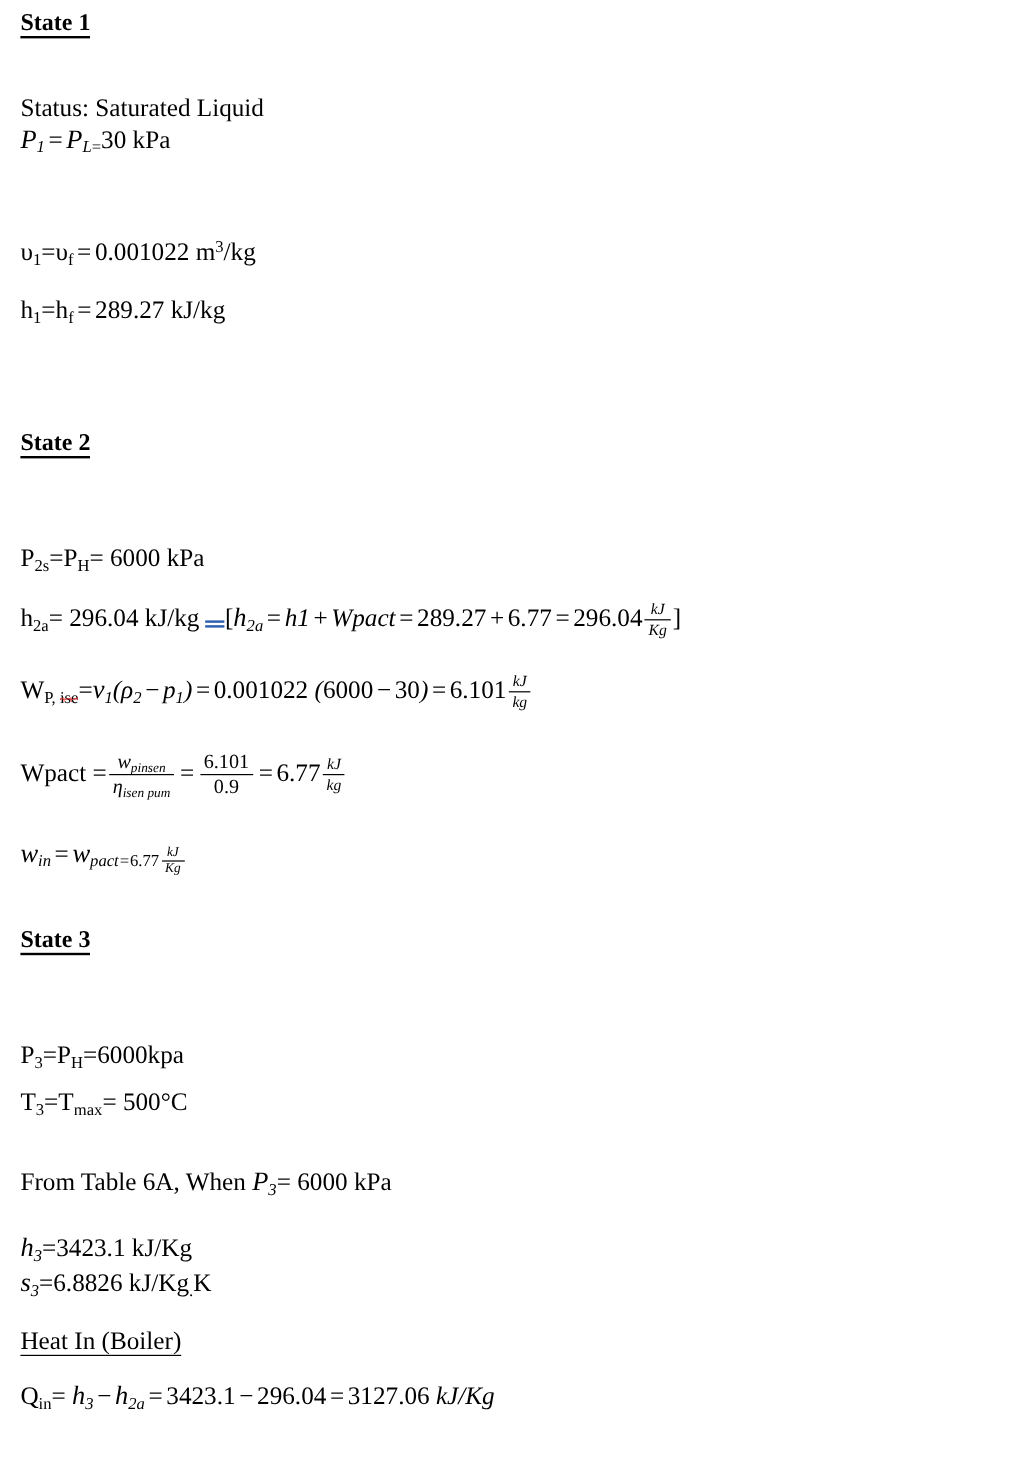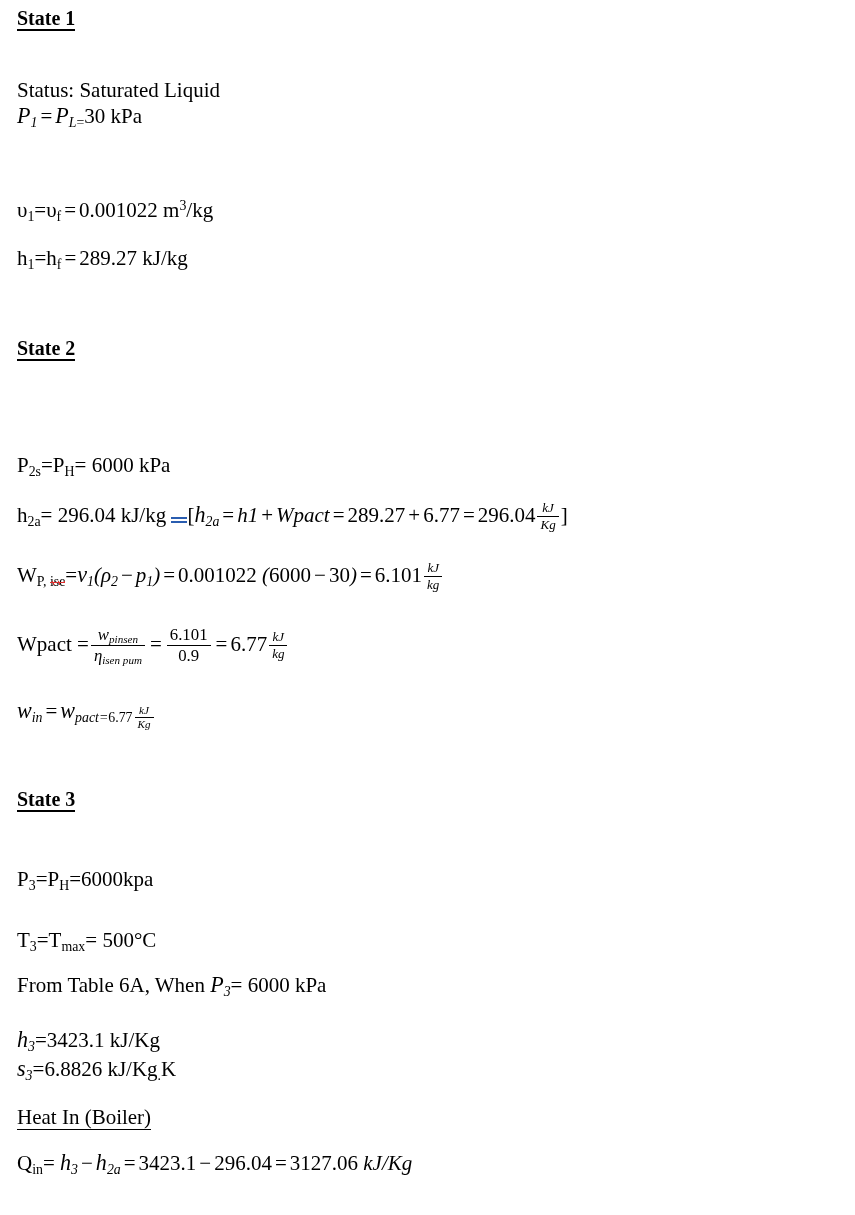--- a/index.html
+++ b/index.html
@@ -151,21 +151,21 @@
 
 
   <div class="line" style="top:200px;">
     <span>υ</span><sub>1</sub><span>=</span><span>υ</span><sub>f</sub><span class="mop">=</span><span>0.001022</span>&nbsp;<span>m</span><sup>3</sup><span>/kg</span>
   </div>
 
   <div class="line" style="top:248px;">
     <span>h</span><sub>1</sub><span>=</span><span>h</span><sub>f</sub><span class="mop">=</span><span>289.27</span>&nbsp;<span>kJ/kg</span>
   </div>
 
-  <div class="line" style="top:338px;">
+  <div class="line" style="top:358px;">
     <span class="heading-thick">State 2</span>
   </div>
 
 
   <div class="line" style="top:455px;">
     <span>P</span><sub>2s</sub><span>=</span><span>P</span><sub>H</sub><span>=</span>&nbsp;<span>6000</span>&nbsp;<span>kPa</span>
   </div>
 
   <div class="line" style="top:502px;">
     <span>h</span><sub>2a</sub><span>=</span>&nbsp;<span>296.04</span>&nbsp;<span>kJ/kg</span>&nbsp;<span class="bluemark"></span><span class="bracket">[</span><span class="mi tall">h</span><sub class="mi">2a</sub><span class="mop mi">=</span><span class="mi">h1</span><span class="mop mi">+</span><span class="mi">Wpact</span><span class="mop mi">=</span><span class="mnum">289.27</span><span class="mop mi">+</span><span class="mnum">6.77</span><span class="mop mi">=</span><span class="mnum">296.04</span><span class="frac frac-sm mi"><span class="num">kJ</span><span class="den">Kg</span></span><span class="bracket">]</span>
@@ -176,30 +176,30 @@
   </div>
 
   <div class="line" style="top:627px;">
     <span>W</span><span>pact</span>&nbsp;<span>=</span><span class="frac frac-md mi"><span class="num"><span class="mi">w</span><sub class="mi">pinsen</sub></span><span class="den"><span class="mi">η</span><sub class="mi">isen pum</sub></span></span><span class="mop mi">=</span><span class="frac frac-md mnum"><span class="num">6.101</span><span class="den">0.9</span></span><span class="mop mi">=</span><span class="mnum">6.77</span><span class="frac frac-sm mi"><span class="num">kJ</span><span class="den">kg</span></span>
   </div>
 
   <div class="line" style="top:700px;">
     <span class="mi tall">w</span><sub class="mi">in</sub><span class="mop mi">=</span><span class="mi tall">w</span><sub class="mi"><span>pact</span><span>=</span><span class="mnum">6.77</span><span class="frac frac-md mi"><span class="num">kJ</span><span class="den">Kg</span></span></sub>
   </div>
 
-  <div class="line" style="top:772px;margin-top:17px;">
+  <div class="line" style="top:772px;">
     <span class="heading-thick">State 3</span>
   </div>
 
 
   <div class="line" style="top:869px;">
     <span>P</span><sub>3</sub><span>=</span><span>P</span><sub>H</sub><span>=</span><span>6000</span><span>kpa</span>
   </div>
 
-  <div class="line" style="top:930px;">
+  <div class="line" style="top:908px;">
     <span>T</span><sub>3</sub><span>=</span><span>T</span><sub>max</sub><span>=</span>&nbsp;<span>500</span><span>°C</span>
   </div>
 
   <div class="line" style="top:974px;">
     <span>From Table 6A, When</span>&nbsp;<span class="mi tall">P</span><sub class="mi">3</sub><span>=</span>&nbsp;<span>6000</span>&nbsp;<span>kPa</span>
   </div>
 
   <div class="line" style="top:1029px;">
     <span class="mi tall">h</span><sub class="mi">3</sub><span>=</span><span>3423.1</span>&nbsp;<span>kJ/Kg</span>
   </div>

